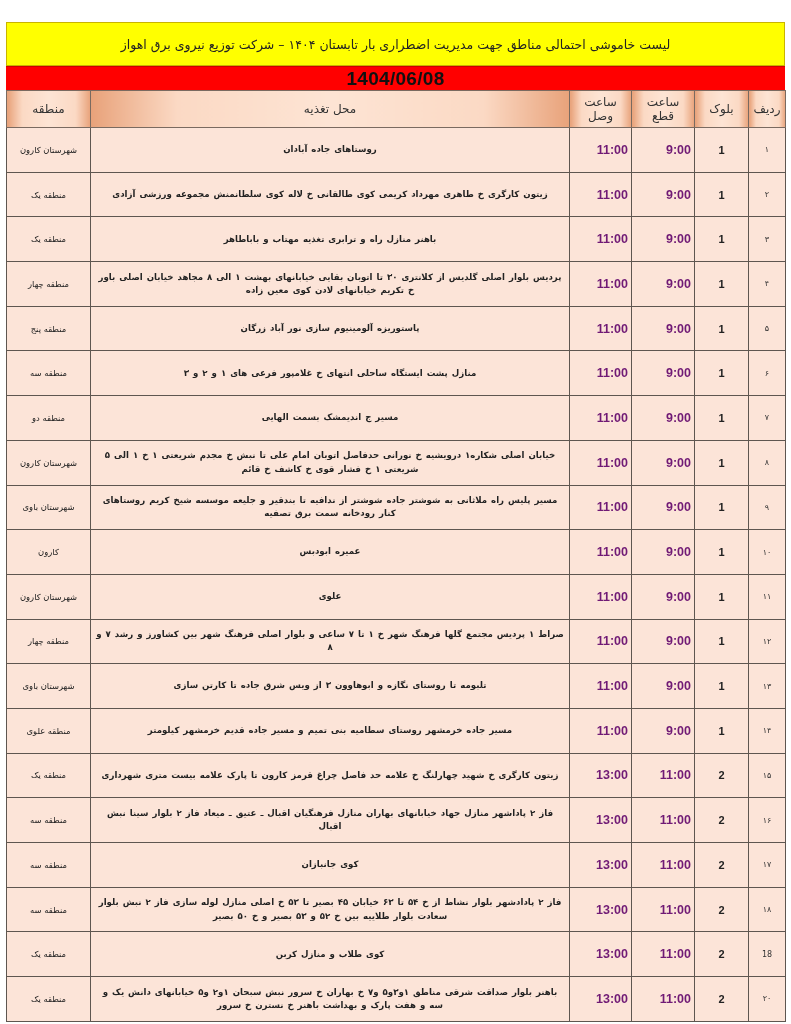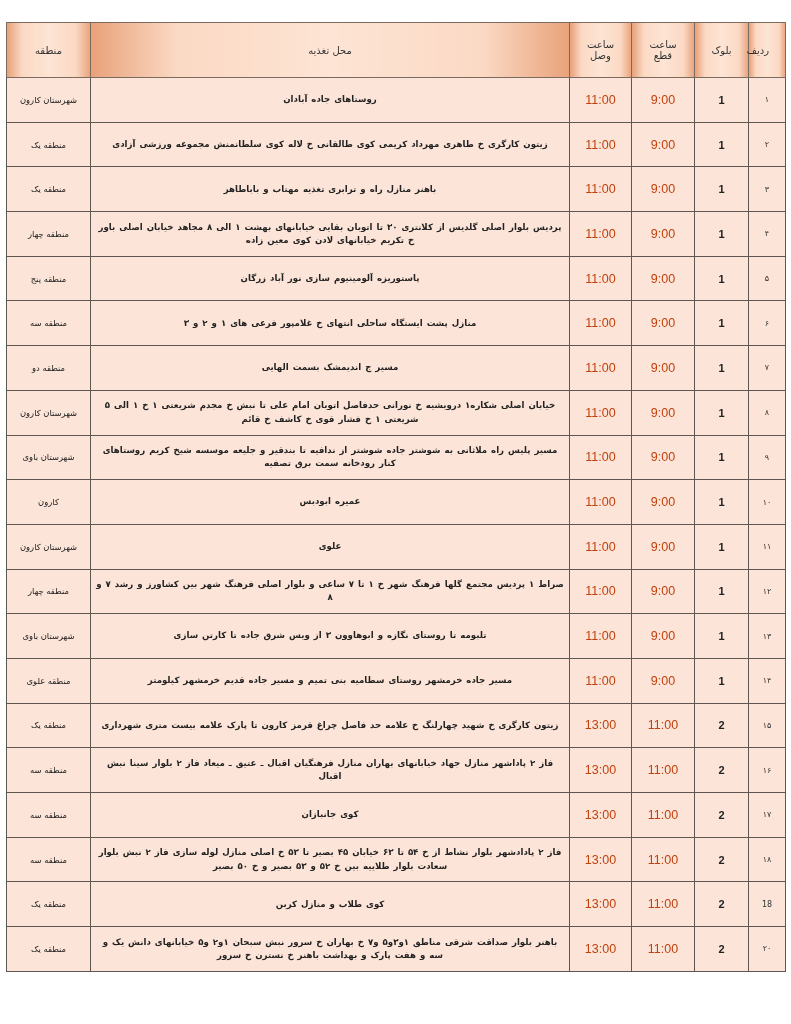--- a/index.html
+++ b/index.html
@@ -7,37 +7,39 @@
          font-family: "DejaVu Sans", sans-serif; }
   .sheet { position: absolute; left: 6px; top: 22px; width: 779px; }
   .title-band { height: 44px; background: #ffff00; border: 1px solid #c9b400;
                 display: flex; align-items: center; justify-content: center;
                 direction: rtl; font-size: 12.5px; color: #222; box-sizing: border-box; }
   .date-band { height: 23px; background: #ff0000; display: flex; align-items: center;
                justify-content: center; font-family: "Liberation Sans", sans-serif;
                font-weight: bold; font-size: 19px; color: #111; letter-spacing: 0.3px;
                border-top: 1px solid #d00000; }
   table { border-collapse: collapse; width: 779px; table-layout: fixed; direction: rtl; }
-  th { height: 17px; padding: 16px; font-weight: normal; font-size: 10px; color: #333;
+  th { height: 17px; padding: 4px; font-weight: normal; font-size: 12px; color: #333;
        background: linear-gradient(to right, #e8a27a 0%, #fbd9c4 18%, #fde4d4 50%, #fbd9c4 82%, #e8a27a 100%);
        border: 1px solid #7a6a60; }
   td { height: 44.7px; padding: 0 3px; background: #fce4d8; border: 1px solid #5e5650;
        text-align: center; vertical-align: middle; box-sizing: border-box; }
   td.num { font-size: 8px; color: #333; }
   td.block { font-family: "Liberation Sans", sans-serif; font-weight: bold; font-size: 11px; color: #222; }
-  td.time { font-family: "Liberation Sans", sans-serif; font-weight: normal; font-size: 12.5px; color: #c2410c; }
+  td.time { font-family: "Liberation Sans", sans-serif; font-weight: bold; font-size: 12.5px; color: #701a75; text-align: right; }
   td.loc { font-size: 8.6px; font-weight: bold; color: #222; line-height: 1.55; direction: rtl; word-spacing: 1px; }
   td.zone { font-size: 8.4px; color: #222; direction: rtl; margin-left: 18px; }
   col.c-row { width: 37px; } col.c-block { width: 54px; } col.c-cut { width: 63px; }
   col.c-on { width: 62px; } col.c-loc { width: 479px; } col.c-zone { width: 84px; }
 </style>
 </head>
 <body>
 
 <div class="sheet">
+  <div class="title-band">لیست خاموشی احتمالی مناطق جهت مدیریت اضطراری بار تابستان ۱۴۰۴ – شرکت توزیع نیروی برق اهواز</div>
+  <div class="date-band">1404/06/08</div>
   <table>
     <colgroup>
       <col class="c-row">
         <col class="c-block">
         <col class="c-cut">
         <col class="c-on">
         <col class="c-loc">
         <col class="c-zone">
     </colgroup>
     <thead>

